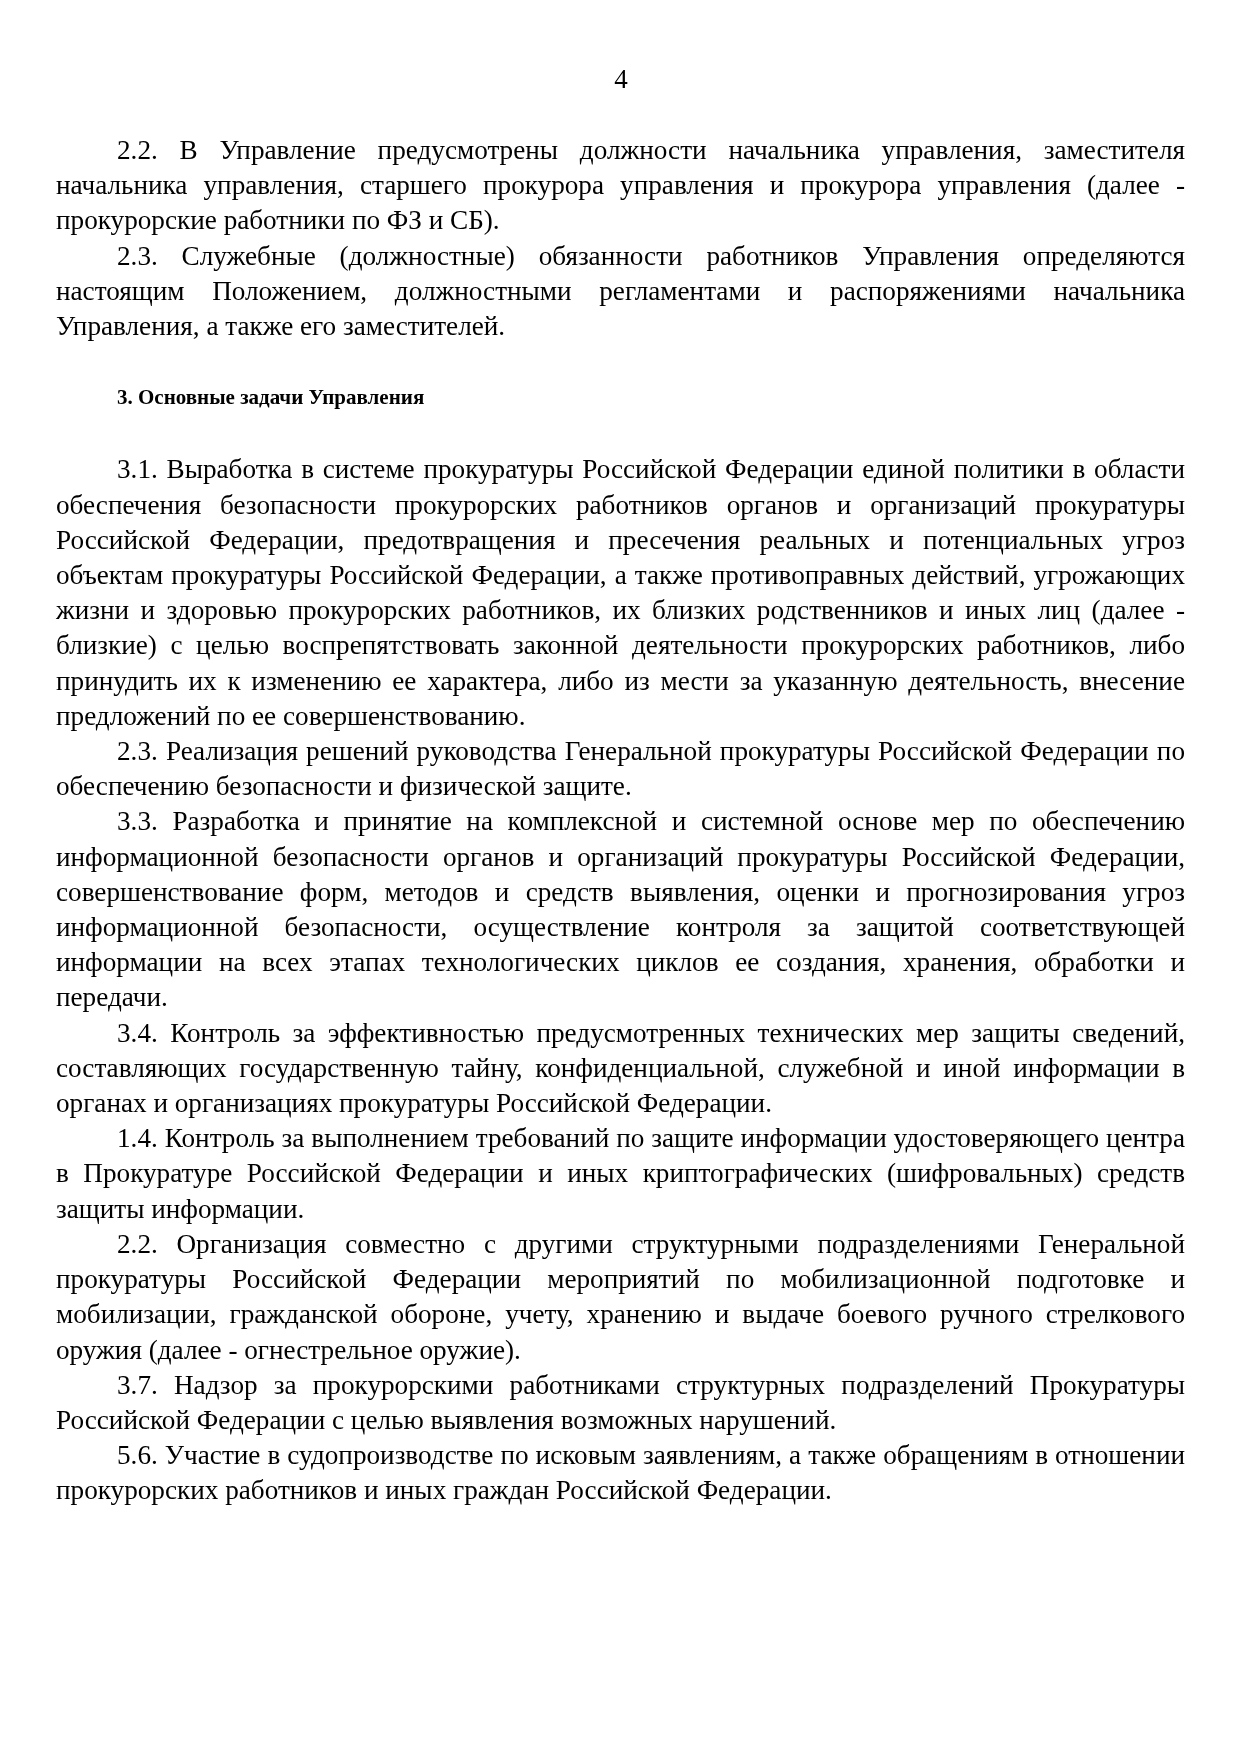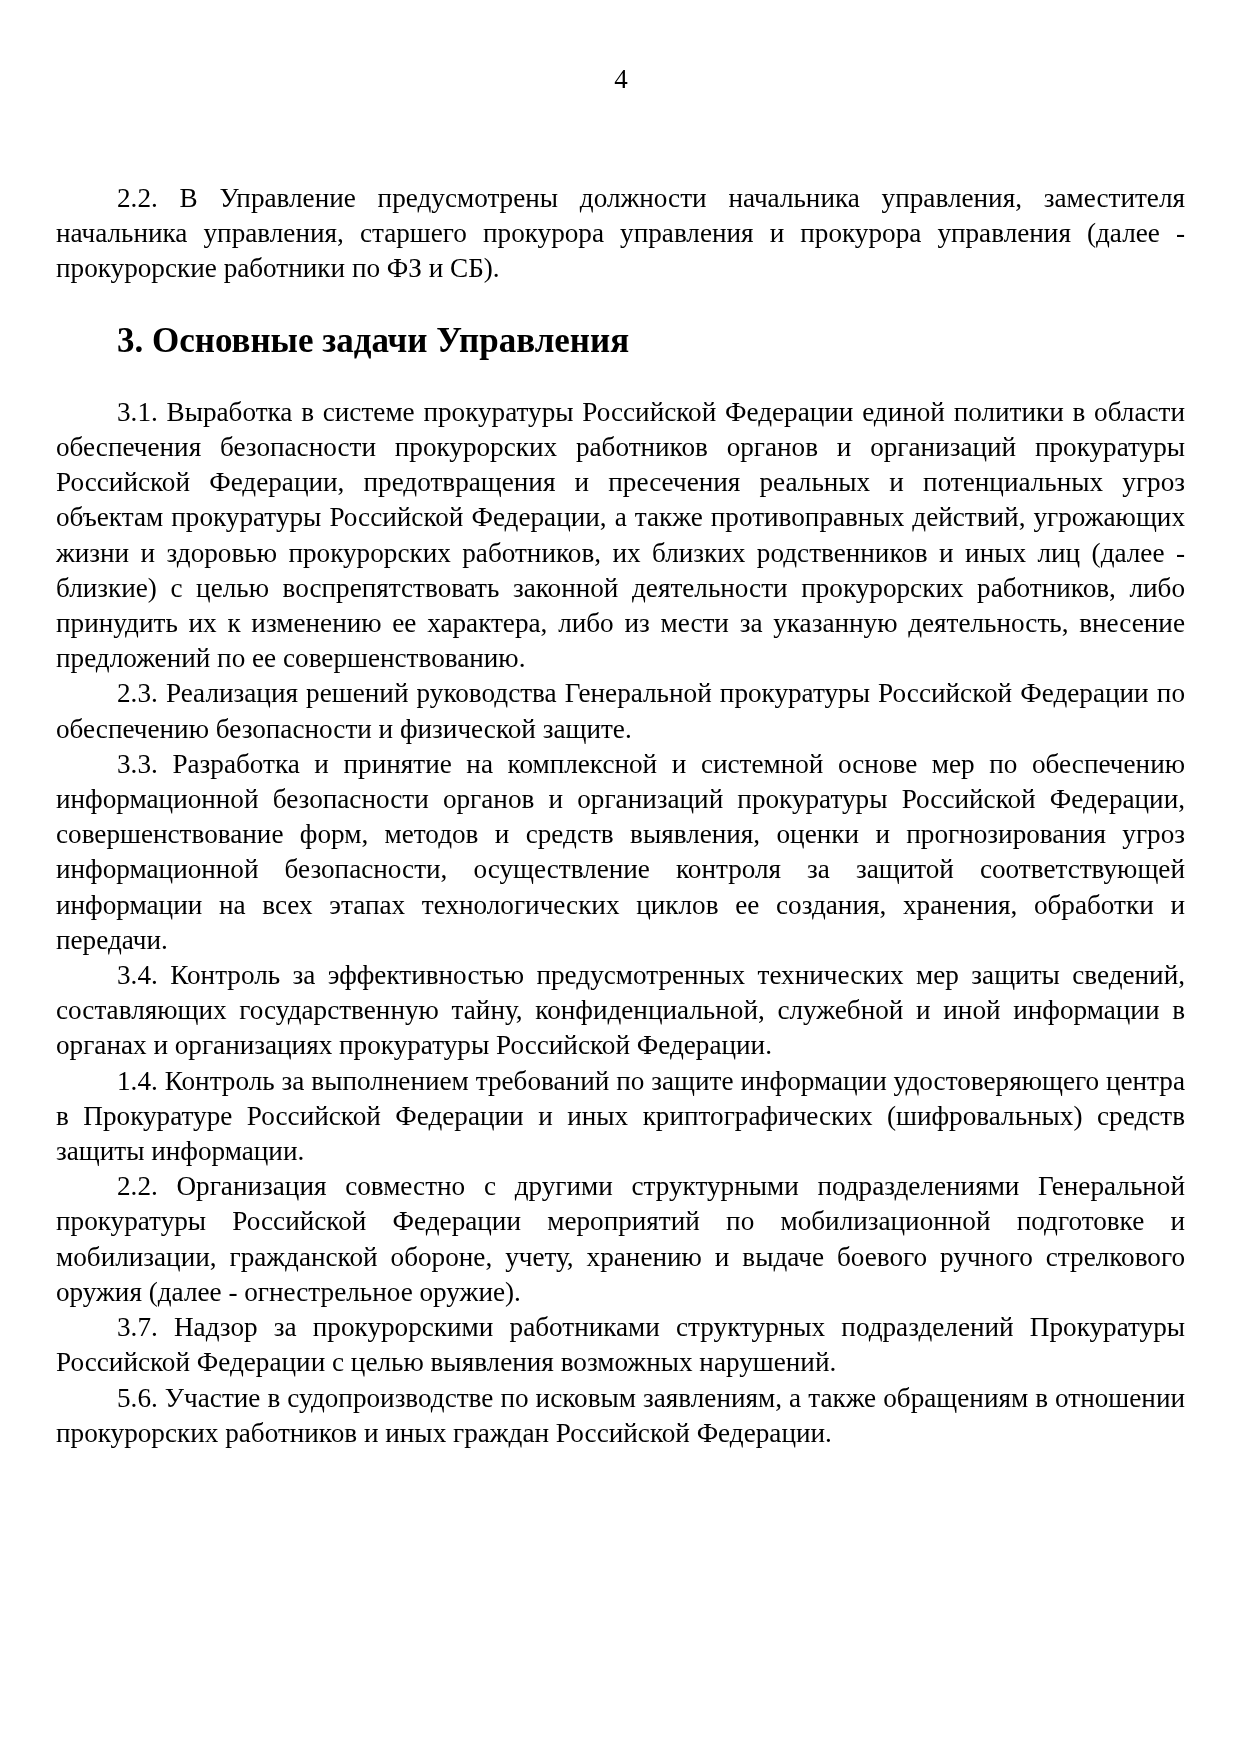--- a/index.html
+++ b/index.html
@@ -26,60 +26,60 @@
     text-align: center;
     font-size: 27px;
     line-height: 34px;
     color: #000;
   }
   .content {
     position: absolute;
     top: 133px;
     left: 56px;
     width: 1129px;
-    margin-top: 48px;
   }
   p.para {
     margin: 0;
     padding: 0;
     font-size: 27.2px;
     line-height: 35.2px;
     text-align: justify;
     text-indent: 61px;
     text-justify: inter-word;
     hyphens: none;
     word-spacing: 0px;
   }
   p.para.nojust {
     text-align: justify;
   }
   h2.section-heading {
     margin: 0;
     padding: 0;
-    font-size: 35px;
+    font-size: 21px;
     line-height: 35.2px;
     font-weight: bold;
     text-indent: 61px;
     text-align: left;
   }
   .gap-before-heading { height: 36px; }
   .gap-after-heading { height: 37px; }
 </style>
 </head>
 <body>
 
 <div class="page">
 
   <div class="page-number">4</div>
 
   <div class="content">
 
     <p class="para">2.2. В Управление предусмотрены должности начальника управления, заместителя начальника управления, старшего прокурора управления и прокурора управления (далее - прокурорские работники по ФЗ и СБ).</p>
 
 
+    <p class="para">2.3. Служебные (должностные) обязанности работников Управления определяются настоящим Положением, должностными регламентами и распоряжениями начальника Управления, а также его заместителей.</p>
 
     <div class="gap-before-heading"></div>
 
     <h2 class="section-heading">3. Основные задачи Управления</h2>
 
     <div class="gap-after-heading"></div>
 
     <p class="para">3.1. Выработка в системе прокуратуры Российской Федерации единой политики в области обеспечения безопасности прокурорских работников органов и организаций прокуратуры Российской Федерации, предотвращения и пресечения реальных и потенциальных угроз объектам прокуратуры Российской Федерации, а также противоправных действий, угрожающих жизни и здоровью прокурорских работников, их близких родственников и иных лиц (далее - близкие) с целью воспрепятствовать законной деятельности прокурорских работников, либо принудить их к изменению ее характера, либо из мести за указанную деятельность, внесение предложений по ее совершенствованию.</p>
 
     <p class="para">2.3. Реализация решений руководства Генеральной прокуратуры Российской Федерации по обеспечению безопасности и физической защите.</p>

